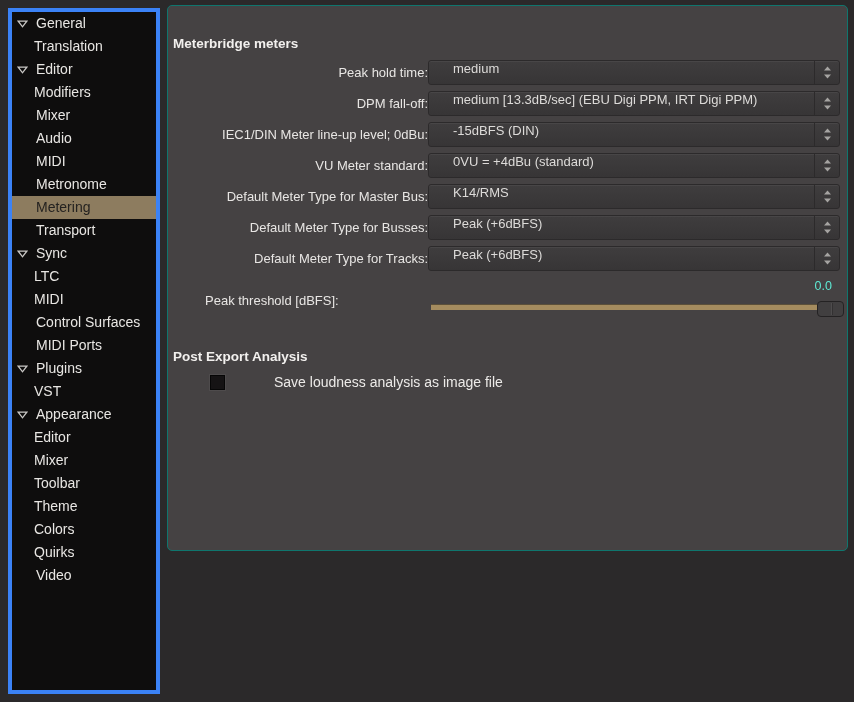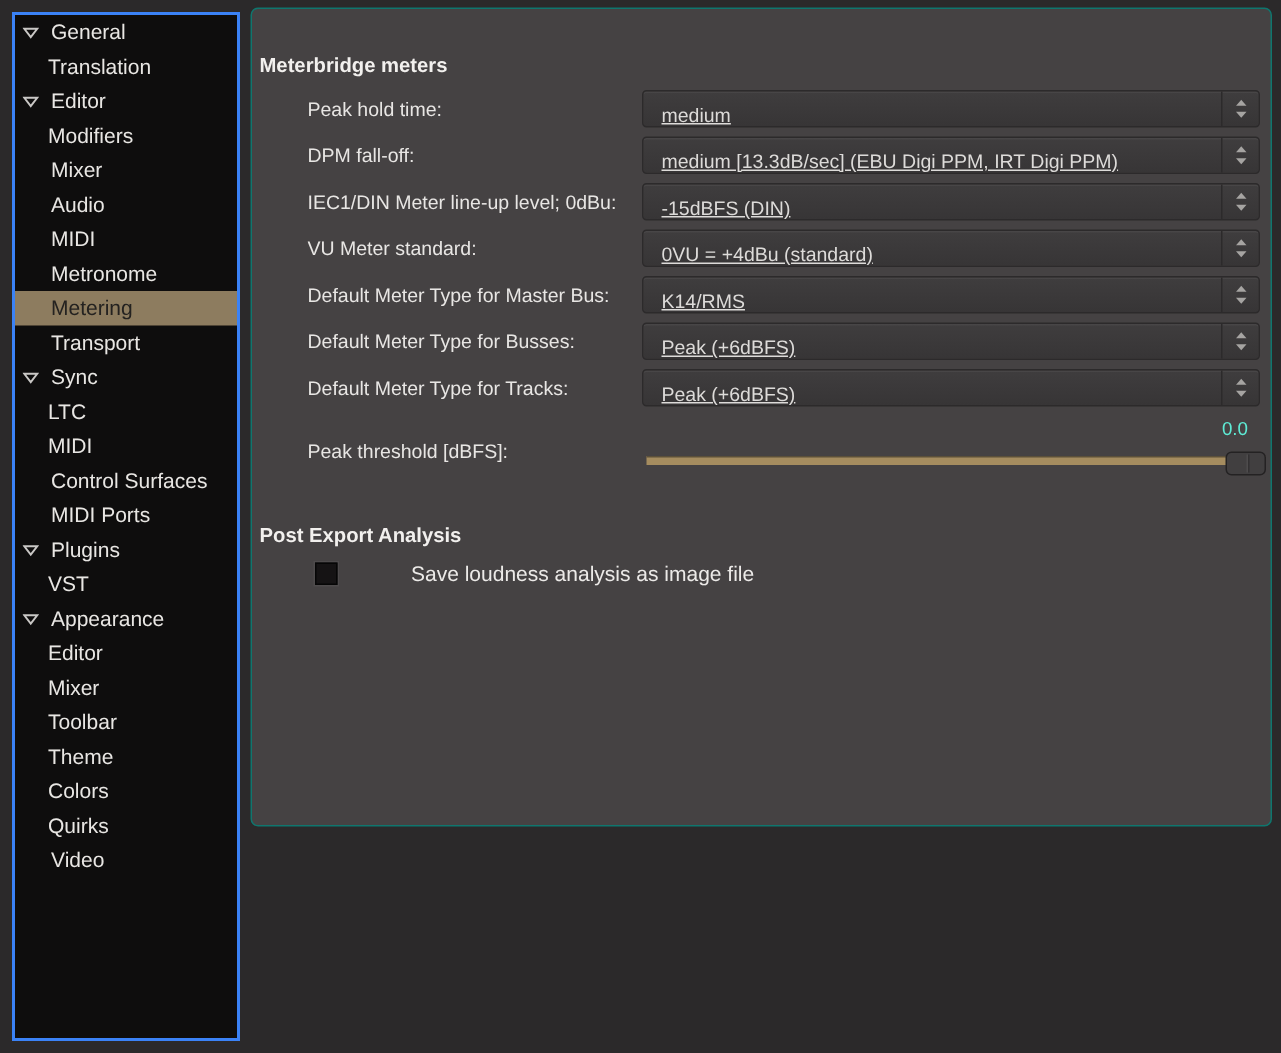--- a/index.html
+++ b/index.html
@@ -5,21 +5,21 @@
   html,body { margin:0; padding:0; }
   body {
     width:854px; height:702px; position:relative; overflow:hidden;
     background:#2b292a;
     font-family:"Liberation Sans", sans-serif;
   }
 
   
   .sidebar {
     position:absolute; left:8px; top:8px; width:152px; height:686px;
-    background:#0e0d0d; border:2px solid #3b82f6; box-sizing:border-box;
+    background:#0e0d0d; border:4px solid #3b82f6; box-sizing:border-box;
     overflow:hidden;
   }
   .tree-item {
     height:23px; line-height:23px; position:relative;
     color:#e8e6e3; font-size:14px; white-space:nowrap; cursor:default;
     padding-left:24px;
   }
   .tree-item.level1 { padding-left:22px; }
   .tree-item.selected { background:#8d7c5f; color:#242220; }
   .expander { position:absolute; left:5px; top:8px; width:11px; height:8px; }
@@ -31,29 +31,29 @@
     box-sizing:border-box;
   }
   .panel-content { padding:28px 7px 0 5px; }
 
   .section-title {
     font-weight:bold; font-size:13.5px; color:#f2f0ee; height:20px; line-height:20px;
   }
   .section-title.second { margin-top:24px; }
 
   .pref-row { display:flex; align-items:center; height:25px; margin-top:6px; padding-left:32px; }
-  .pref-label { width:223px; flex:0 0 223px; font-size:13px; color:#e8e6e4; white-space:nowrap; overflow:hidden; }
+  .pref-label { width:223px; flex:0 0 223px; font-size:13px; color:#e8e6e4; white-space:nowrap; overflow:hidden;text-align:right; }
 
   .combo {
     flex:1; height:25px; box-sizing:border-box; position:relative;
     background:linear-gradient(#3f3d3e,#373536);
     border:1px solid #2c2a2b; border-radius:3px;
     box-shadow: inset 0 1px 0 rgba(255,255,255,0.05);
-    display:flex; align-items:flex-end; padding-left:12px;
-    color:#dddbd9; font-size:13px; white-space:nowrap; cursor:default;text-decoration:underline;
+    display:flex; align-items:flex-start; padding-left:24px;
+    color:#dddbd9; font-size:13px; white-space:nowrap; cursor:default;
   }
   .combo-spin {
     position:absolute; right:0; top:0; bottom:0; width:24px;
     border-left:1px solid #2c2a2b;
     display:flex; align-items:center; justify-content:center;
   }
 
   
   .slider-row { display:flex; margin-top:6px; padding-left:32px; align-items:flex-start; }
   .slider-label { width:223px; flex:0 0 223px; font-size:13px; color:#e8e6e4; padding-top:16px; }

